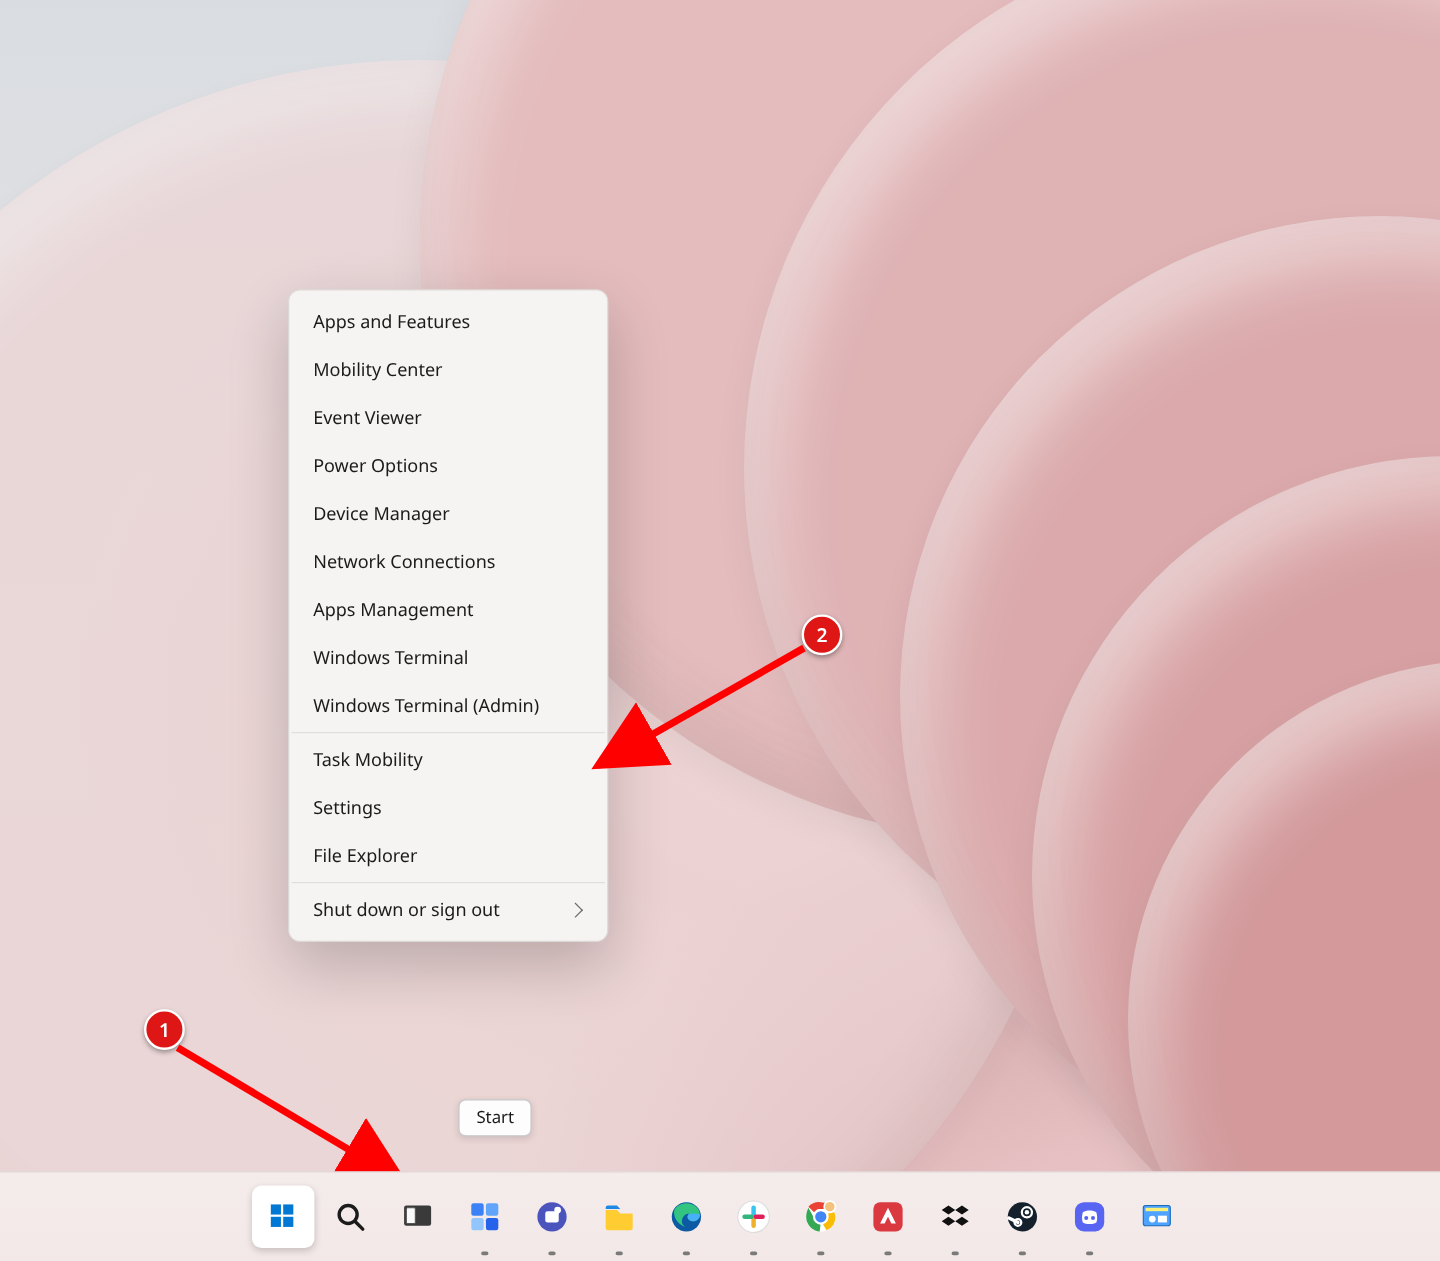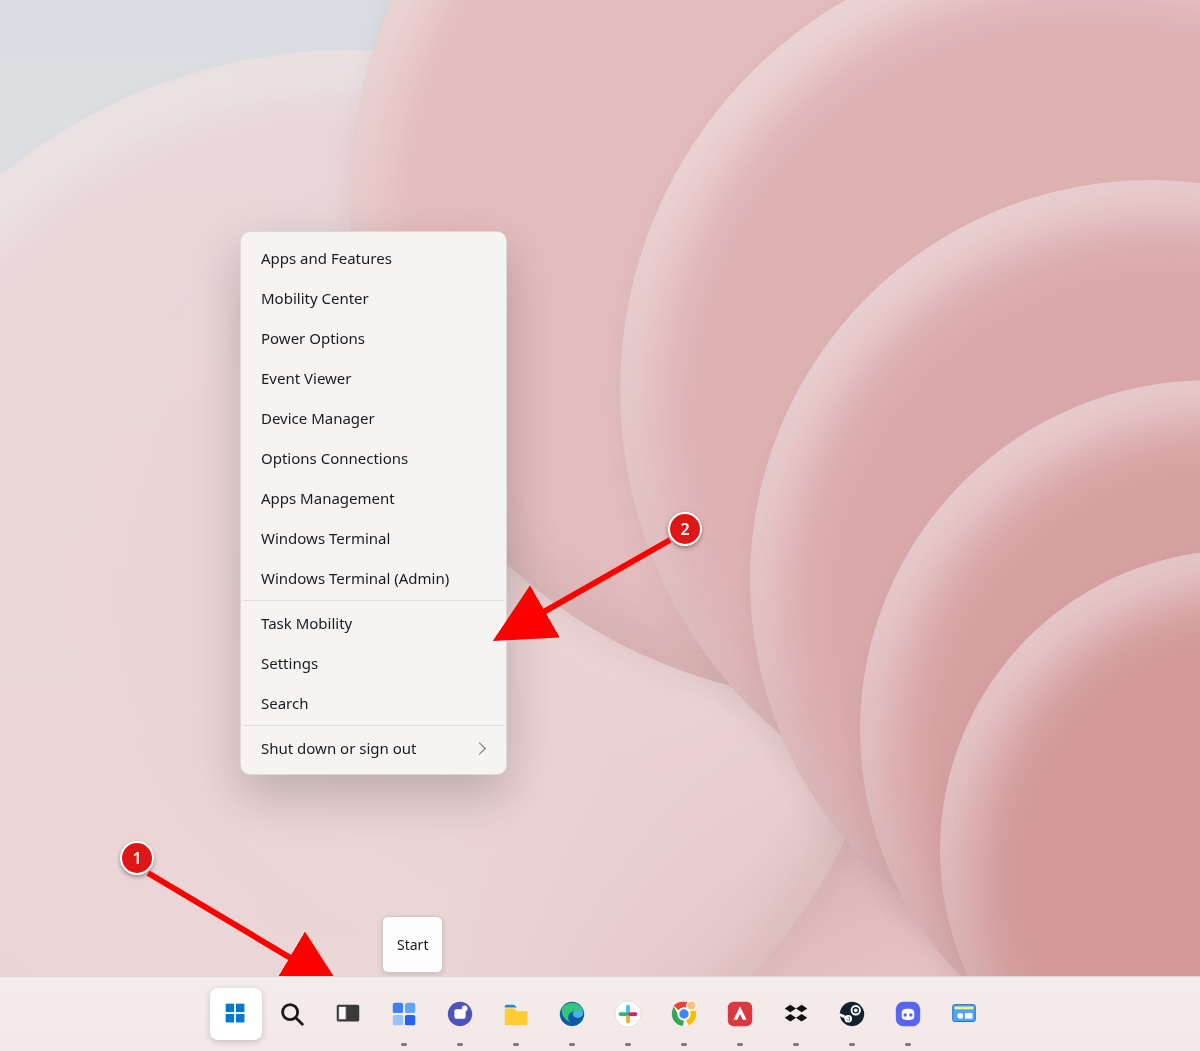--- a/index.html
+++ b/index.html
@@ -16,33 +16,33 @@
                inset 20px 30px 60px rgba(255,255,255,.55),
                0 10px 30px rgba(0,0,0,.05);}
   .p1{width:1000px;height:1000px;left:350px;top:-300px;transform:rotate(8deg);}
   .p2{width:900px;height:900px;left:620px;top:-60px;background:#e3b1b3;}
   .p3{width:800px;height:800px;left:750px;top:180px;background:#dfa8aa;}
   .p4{width:700px;height:700px;left:860px;top:380px;background:#dca0a2;}
   .p5{width:600px;height:600px;left:940px;top:550px;background:#d8989a;}
   .p6{width:1100px;height:1100px;left:-200px;top:50px;background:#efd4d5;opacity:.7;}
 
   
-  .winx{position:absolute;left:240px;top:231px;width:265px;
+  .winx{position:absolute;left:240px;top:241px;width:265px;
     background:#f6f4f3;border:1px solid #dcd8d6;border-radius:10px;
     box-shadow:0 20px 50px rgba(0,0,0,.20);padding:6px 0;color:#1b1b1b;
     font-size:15px;}
   .winx .item{padding:10px 20px;line-height:20px;white-space:nowrap;cursor:default;
     display:flex;align-items:center;justify-content:space-between;}
   .winx .sep{height:1px;margin:2px 2px;background:#e0dedc;}
   .chev{width:8px;height:8px;border-top:1.5px solid #6b6b6b;border-right:1.5px solid #6b6b6b;
     transform:rotate(45deg);margin-right:2px;}
 
   
   .tooltip{position:absolute;left:382px;top:916px;background:#fdfdfd;border:1px solid #c8c8c8;
-    border-radius:6px;padding:18px 14px;font-size:14px;color:#1b1b1b;
+    border-radius:6px;padding:5px 14px;font-size:14px;color:#1b1b1b;
     box-shadow:0 2px 6px rgba(0,0,0,.12);}
 
   
   .taskbar{position:absolute;left:0;right:0;bottom:0;height:74px;
     background:linear-gradient(180deg,#f4eceb,#f2e8e7);border-top:1px solid rgba(0,0,0,.07);
     display:flex;align-items:center;justify-content:center;gap:4px;}
   .tbtn{width:52px;height:52px;border-radius:8px;display:flex;align-items:center;justify-content:center;
     position:relative;}
   .tbtn.active{background:#ffffff;box-shadow:0 2px 6px rgba(0,0,0,.18);}
   .tbtn .dot{position:absolute;bottom:-6px;left:50%;transform:translateX(-50%);
@@ -68,49 +68,49 @@
 </div>
 
 <div class="winx" id="winx">
     <div class="item">
       <span>Apps and Features</span>
     </div>
     <div class="item">
       <span>Mobility Center</span>
     </div>
     <div class="item">
+      <span>Event Viewer</span>
+    </div>
+    <div class="item">
       <span>Power Options</span>
     </div>
     <div class="item">
-      <span>Event Viewer</span>
-    </div>
-    <div class="item">
       <span>Device Manager</span>
     </div>
     <div class="item">
-      <span>Options Connections</span>
+      <span>Network Connections</span>
     </div>
     <div class="item">
       <span>Apps Management</span>
     </div>
     <div class="item">
       <span>Windows Terminal</span>
     </div>
     <div class="item">
       <span>Windows Terminal (Admin)</span>
     </div>
     <div class="sep"></div>
     <div class="item">
       <span>Task Mobility</span>
     </div>
     <div class="item">
       <span>Settings</span>
     </div>
     <div class="item">
-      <span>Search</span>
+      <span>File Explorer</span>
     </div>
     <div class="sep"></div>
     <div class="item">
       <span>Shut down or sign out</span>
       <span class="chev"></span>
     </div>
   </div>
 
 <div class="tooltip">Start</div>
 

